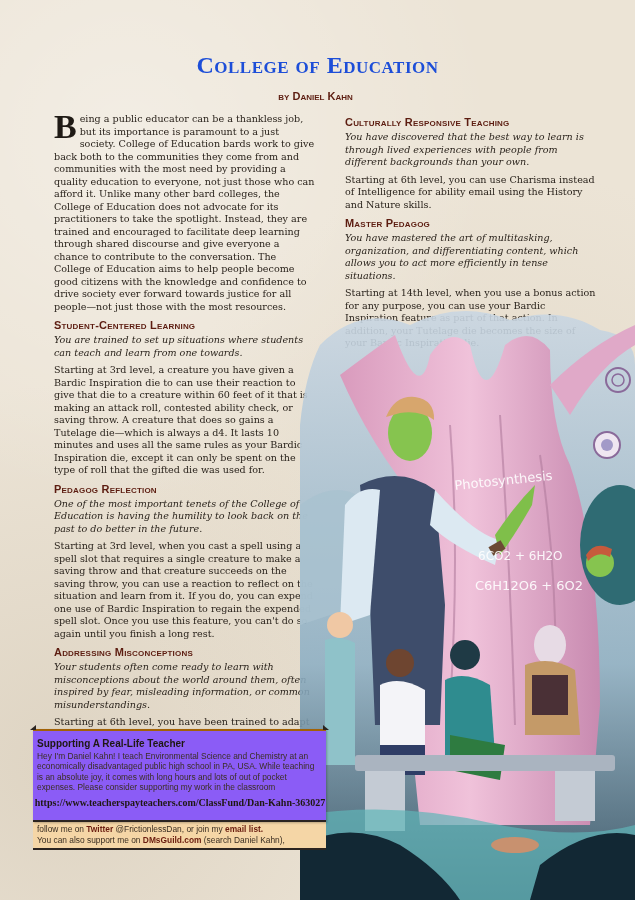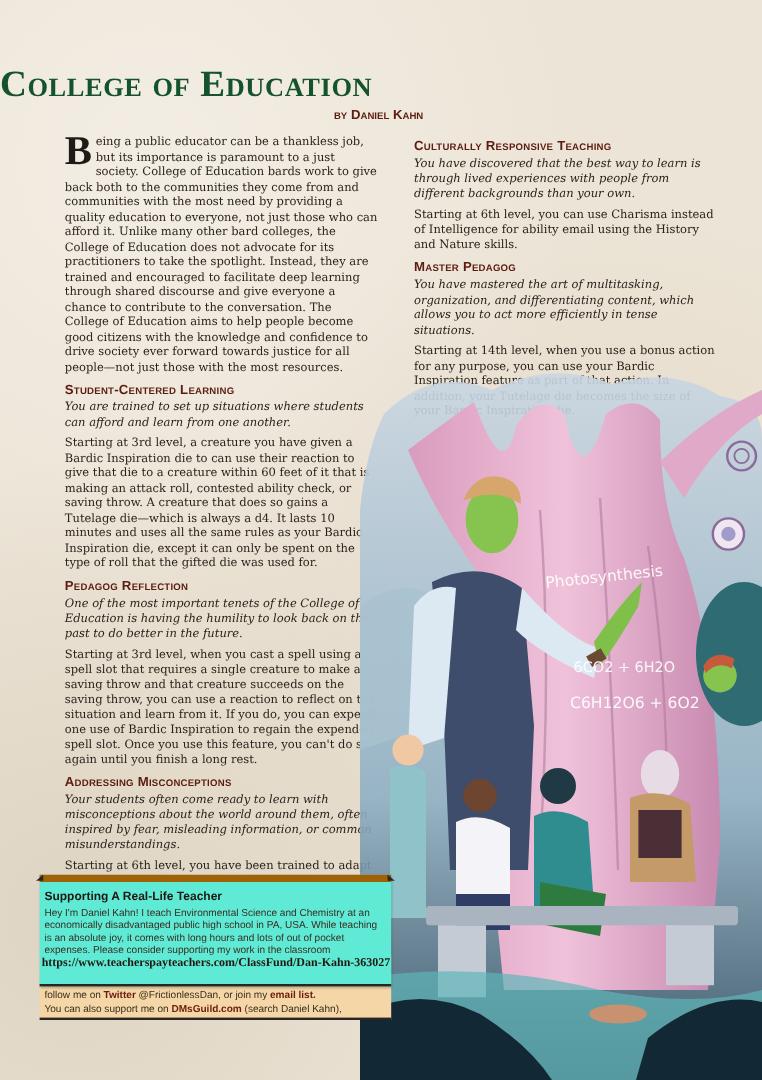--- a/index.html
+++ b/index.html
@@ -3,42 +3,42 @@
 <meta charset="utf-8">
 <style>
   html,body{margin:0;padding:0;}
   body{width:635px;height:900px;overflow:hidden;position:relative;
     background:#ece4d6;
     background-image:
       radial-gradient(circle at 20% 15%, rgba(255,255,255,0.35) 0, rgba(255,255,255,0) 40%),
       radial-gradient(circle at 80% 60%, rgba(200,185,160,0.25) 0, rgba(200,185,160,0) 50%),
       radial-gradient(circle at 10% 85%, rgba(190,175,150,0.3) 0, rgba(190,175,150,0) 40%);
     font-family:"DejaVu Serif","Liberation Serif",serif;color:#2a231c;}
-  .title{position:absolute;left:0;right:0;top:52px;text-align:left;
-    font-family:"Liberation Serif",serif;font-weight:bold;color:#14532d;
-    font-size:31px;font-variant:small-caps;letter-spacing:0.5px;}
+  .title{position:absolute;left:0;right:0;top:52px;text-align:center;
+    font-family:"Liberation Serif",serif;font-weight:bold;color:#1d4ed8;
+    font-size:24px;font-variant:small-caps;letter-spacing:0.5px;}
   .byline{position:absolute;left:0;right:4px;top:90px;text-align:center;
     font-family:"Liberation Sans",sans-serif;font-weight:bold;color:#5c1c10;
     font-size:11px;font-variant:small-caps;}
   .col{position:absolute;font-size:9.6px;line-height:12.5px;}
   .col-left{left:54px;top:113px;width:262px;}
   .col-right{left:329px;top:115px;width:252px;margin-left:16px;}
   .col p{margin:0 0 5px 0;}
   .intro{text-align:left;}
   .dropcap{float:left;font-family:"Liberation Serif",serif;font-size:34px;line-height:26px;
     margin:1px 3px 0 0;color:#1f1a15;font-weight:bold;}
   h3{margin:5px 0 2px 0;font-family:"Liberation Sans",sans-serif;font-weight:bold;
     color:#5c1c10;font-size:11px;font-variant:small-caps;letter-spacing:0.2px;
     line-height:14px;}
   .italic{font-style:italic;}
   .art{position:absolute;left:300px;top:305px;width:335px;height:595px;overflow:hidden;}
   .art svg{display:block;}
   .note{position:absolute;left:33px;top:729px;width:293px;height:93px;
-    background:#5eead4;padding:6px 4px 6px 4px;box-sizing:border-box;
-    border-top:6px solid #a16207;border-bottom:2px solid #2b2420;
+    background:#8b5cf6;padding:6px 4px 6px 4px;box-sizing:border-box;
+    border-top:2px solid #a16207;border-bottom:2px solid #2b2420;
     font-family:"Liberation Sans",sans-serif;font-size:8.4px;line-height:10.6px;color:#3a2e22;
     box-shadow:1px 1px 2px rgba(0,0,0,0.25);}
   .note:before,.note:after{content:"";position:absolute;width:0;height:0;}
   .note-corner-tl{position:absolute;left:-3px;top:-6px;width:0;height:0;
     border-left:6px solid transparent;border-bottom:5px solid #2b2420;}
   .note-corner-tr{position:absolute;right:-3px;top:-6px;width:0;height:0;
     border-right:6px solid transparent;border-bottom:5px solid #2b2420;}
   .note-title{font-weight:bold;font-size:10px;color:#1f1812;margin:2px 0 1px 0;}
   .note-url{position:absolute;left:30px;top:797px;width:300px;text-align:center;
     font-family:"Liberation Serif",serif;font-weight:bold;font-size:10px;line-height:11px;color:#1f1812;
@@ -52,21 +52,21 @@
 </head>
 <body>
 
 <div class="title">College of Education</div>
 <div class="byline">by Daniel Kahn</div>
 
 <div class="col col-left">
   <p class="intro"><span class="dropcap">B</span><span>eing a public educator can be a thankless job, but its importance is paramount to a just society. College of Education bards work to give back both to the communities they come from and communities with the most need by providing a quality education to everyone, not just those who can afford it. Unlike many other bard colleges, the College of Education does not advocate for its practitioners to take the spotlight. Instead, they are trained and encouraged to facilitate deep learning through shared discourse and give everyone a chance to contribute to the conversation. The College of Education aims to help people become good citizens with the knowledge and confidence to drive society ever forward towards justice for all people—not just those with the most resources.</span></p>
 
   <h3>Student-Centered Learning</h3>
-  <p class="italic">You are trained to set up situations where students can afford and learn from one another.</p>
+  <p class="italic">You are trained to set up situations where students can teach and learn from one towards.</p>
   <p>Starting at 3rd level, a creature you have given a Bardic Inspiration die to can use their reaction to give that die to a creature within 60 feet of it that is making an attack roll, contested ability check, or saving throw. A creature that does so gains a Tutelage die—which is always a d4. It lasts 10 minutes and uses all the same rules as your Bardic Inspiration die, except it can only be spent on the type of roll that the gifted die was used for.</p>
 
   <h3>Pedagog Reflection</h3>
   <p class="italic">One of the most important tenets of the College of Education is having the humility to look back on the past to do better in the future.</p>
   <p>Starting at 3rd level, when you cast a spell using a spell slot that requires a single creature to make a saving throw and that creature succeeds on the saving throw, you can use a reaction to reflect on the situation and learn from it. If you do, you can expend one use of Bardic Inspiration to regain the expended spell slot. Once you use this feature, you can't do so again until you finish a long rest.</p>
 
   <h3>Addressing Misconceptions</h3>
   <p class="italic">Your students often come ready to learn with misconceptions about the world around them, often inspired by fear, misleading information, or common misunderstandings.</p>
   <p>Starting at 6th level, you have been trained to adapt to help unravel and get to the root of ideas that drive misconceptions. As a reaction to a spell or effect causing the frightened or charmed condition on a creature within 30 feet, you may expend one use of Bardic Inspiration to begin using your Countercharm feature.</p>
 </div>

